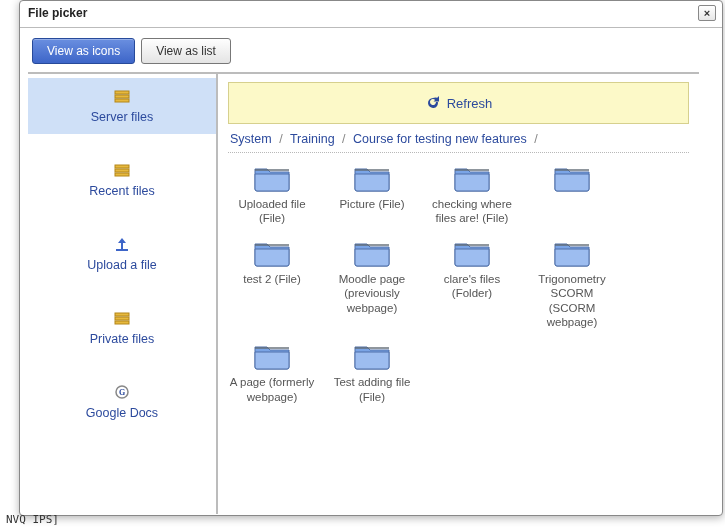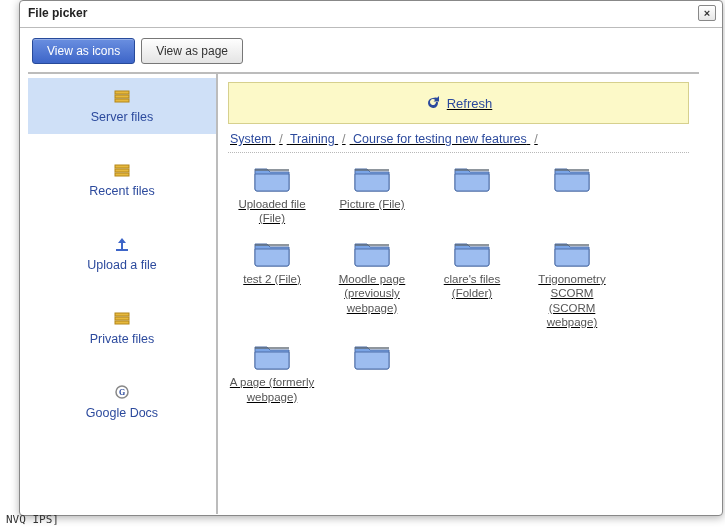--- a/index.html
+++ b/index.html
@@ -85,21 +85,20 @@
     flex-direction: column;
   }
   .side-item.active {
     background: #cfe0f7;
   }
   .ic { width: 16px; height: 16px; display:inline-flex; align-items:center; justify-content:center; }
   .ic svg { width:16px; height:16px; }
   .main {
     flex: 1;
     padding: 8px 10px;
-    text-decoration: underline;
   }
   .refresh-bar {
     background: #fcf9c8;
     border: 1px solid #d6d08e;
     text-align: center;
     padding: 12px 0;
     color: #2c4a9d;
     font-size: 13px;
     cursor: pointer;
     display:flex; align-items:center; justify-content:center; gap:6px;
@@ -142,21 +141,21 @@
 <div class="dialog">
   <div class="titlebar">
     <span>File picker</span>
     <span class="spacer"></span>
     <div class="close-btn">×</div>
   </div>
 
   <div class="body">
     <div class="view-bar">
       <div class="view-btn active">View as icons</div>
-      <div class="view-btn">View as page</div>
+      <div class="view-btn">View as list</div>
     </div>
 
     <div class="columns">
       <div class="sidebar">
 
         <div class="side-item active">
           <span class="ic">
             <svg viewBox="0 0 16 16">
                 <rect x="1" y="3" width="14" height="3" fill="#e7b93e" stroke="#b38618"></rect>
                 <rect x="1" y="7" width="14" height="3" fill="#e7b93e" stroke="#b38618"></rect>
@@ -246,20 +245,21 @@
                   <rect x="2" y="6" width="34" height="2" fill="#5f6a74" opacity="0.7"></rect>
                 </svg></div>
               <div>Picture (File)</div>
             </div>
             <div class="file">
               <div class="folder-ic"><svg viewBox="0 0 38 30">
                   <path d="M2 6 h12 l3 3 h19 v17 a2 2 0 0 1 -2 2 H4 a2 2 0 0 1 -2 -2 Z" fill="#7aa4e6" stroke="#4e6fa8"></path>
                   <path d="M2 11 h34 v15 a2 2 0 0 1 -2 2 H4 a2 2 0 0 1 -2 -2 Z" fill="#9dbdf0" stroke="#4e6fa8"></path>
                   <rect x="2" y="6" width="34" height="2" fill="#5f6a74" opacity="0.7"></rect>
                 </svg></div>
+              <div>checking where files are! (File)</div>
             </div>
             <div class="file">
               <div class="folder-ic"><svg viewBox="0 0 38 30">
                   <path d="M2 6 h12 l3 3 h19 v17 a2 2 0 0 1 -2 2 H4 a2 2 0 0 1 -2 -2 Z" fill="#7aa4e6" stroke="#4e6fa8"></path>
                   <path d="M2 11 h34 v15 a2 2 0 0 1 -2 2 H4 a2 2 0 0 1 -2 -2 Z" fill="#9dbdf0" stroke="#4e6fa8"></path>
                   <rect x="2" y="6" width="34" height="2" fill="#5f6a74" opacity="0.7"></rect>
                 </svg></div>
             </div>
             <div class="file">
               <div class="folder-ic"><svg viewBox="0 0 38 30">
@@ -300,20 +300,21 @@
                   <rect x="2" y="6" width="34" height="2" fill="#5f6a74" opacity="0.7"></rect>
                 </svg></div>
               <div>A page (formerly webpage)</div>
             </div>
             <div class="file">
               <div class="folder-ic"><svg viewBox="0 0 38 30">
                   <path d="M2 6 h12 l3 3 h19 v17 a2 2 0 0 1 -2 2 H4 a2 2 0 0 1 -2 -2 Z" fill="#7aa4e6" stroke="#4e6fa8"></path>
                   <path d="M2 11 h34 v15 a2 2 0 0 1 -2 2 H4 a2 2 0 0 1 -2 -2 Z" fill="#9dbdf0" stroke="#4e6fa8"></path>
                   <rect x="2" y="6" width="34" height="2" fill="#5f6a74" opacity="0.7"></rect>
                 </svg></div>
+              <div>Test adding file (File)</div>
             </div>
           </div>
 
       </div>
     </div>
   </div>
 </div>
 
 <div class="bottom-strip">NVQ IPS]</div>
 

